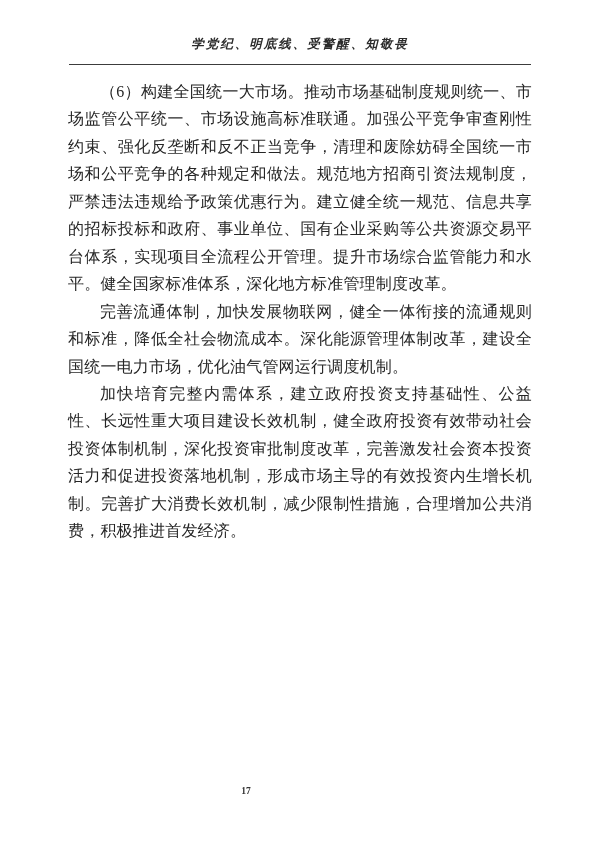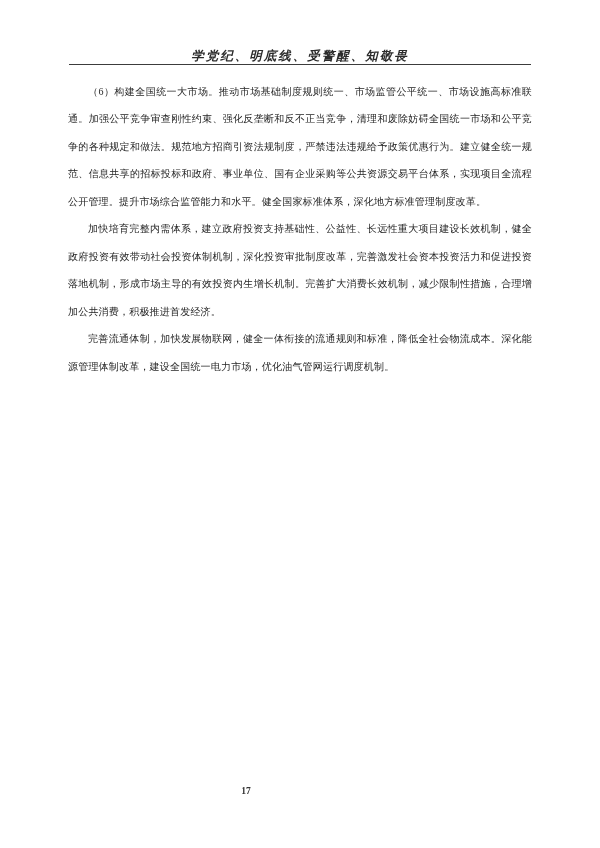--- a/index.html
+++ b/index.html
@@ -18,36 +18,35 @@
     position: absolute;
     top: 36px;
     left: 70px;
     width: 460px;
     text-align: center;
     font-size: 12.5px;
     font-style: italic;
     font-weight: 600;
     letter-spacing: 2px;
     color: #2b2b2b;
-    margin-top: 12px;
   }
   .header-rule {
     position: absolute;
     top: 64px;
     left: 69px;
     width: 462px;
     height: 0;
     border-top: 1.6px solid #3c3c3c;
   }
   .body-text {
     position: absolute;
     top: 78px;
     left: 68px;
     width: 464px;
-    font-size: 10px;
+    font-size: 16px;
     line-height: 27.45px;
     text-align: justify;
     text-justify: inter-ideograph;
     color: #262626;
     letter-spacing: 0.2px;
   }
   .body-text p {
     text-indent: 2em;
     margin: 0;
   }
@@ -67,19 +66,19 @@
 <body>
 
 <div class="page">
 
   <div class="page-header">学党纪、明底线、受警醒、知敬畏</div>
 
   <div class="header-rule"></div>
 
   <div class="body-text">
     <p>（6）构建全国统一大市场。推动市场基础制度规则统一、市场监管公平统一、市场设施高标准联通。加强公平竞争审查刚性约束、强化反垄断和反不正当竞争，清理和废除妨碍全国统一市场和公平竞争的各种规定和做法。规范地方招商引资法规制度，严禁违法违规给予政策优惠行为。建立健全统一规范、信息共享的招标投标和政府、事业单位、国有企业采购等公共资源交易平台体系，实现项目全流程公开管理。提升市场综合监管能力和水平。健全国家标准体系，深化地方标准管理制度改革。</p>
+    <p>完善流通体制，加快发展物联网，健全一体衔接的流通规则和标准，降低全社会物流成本。深化能源管理体制改革，建设全国统一电力市场，优化油气管网运行调度机制。</p>
     <p>加快培育完整内需体系，建立政府投资支持基础性、公益性、长远性重大项目建设长效机制，健全政府投资有效带动社会投资体制机制，深化投资审批制度改革，完善激发社会资本投资活力和促进投资落地机制，形成市场主导的有效投资内生增长机制。完善扩大消费长效机制，减少限制性措施，合理增加公共消费，积极推进首发经济。</p>
-    <p>完善流通体制，加快发展物联网，健全一体衔接的流通规则和标准，降低全社会物流成本。深化能源管理体制改革，建设全国统一电力市场，优化油气管网运行调度机制。</p>
   </div>
 
   <div class="page-footer">17</div>
 
 </div>
 
 </body></html>

